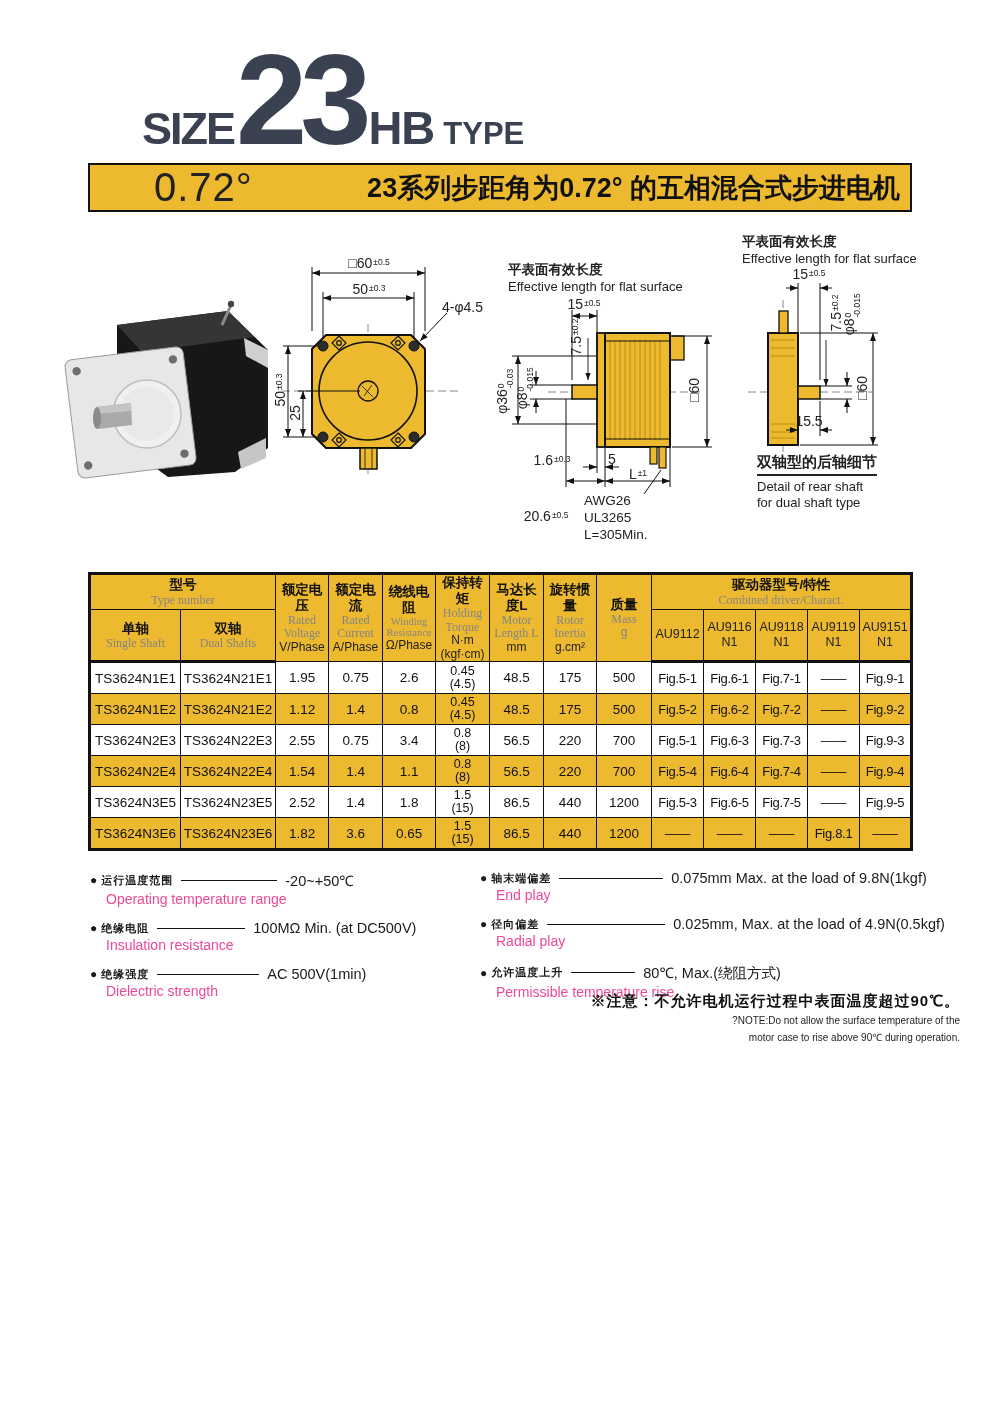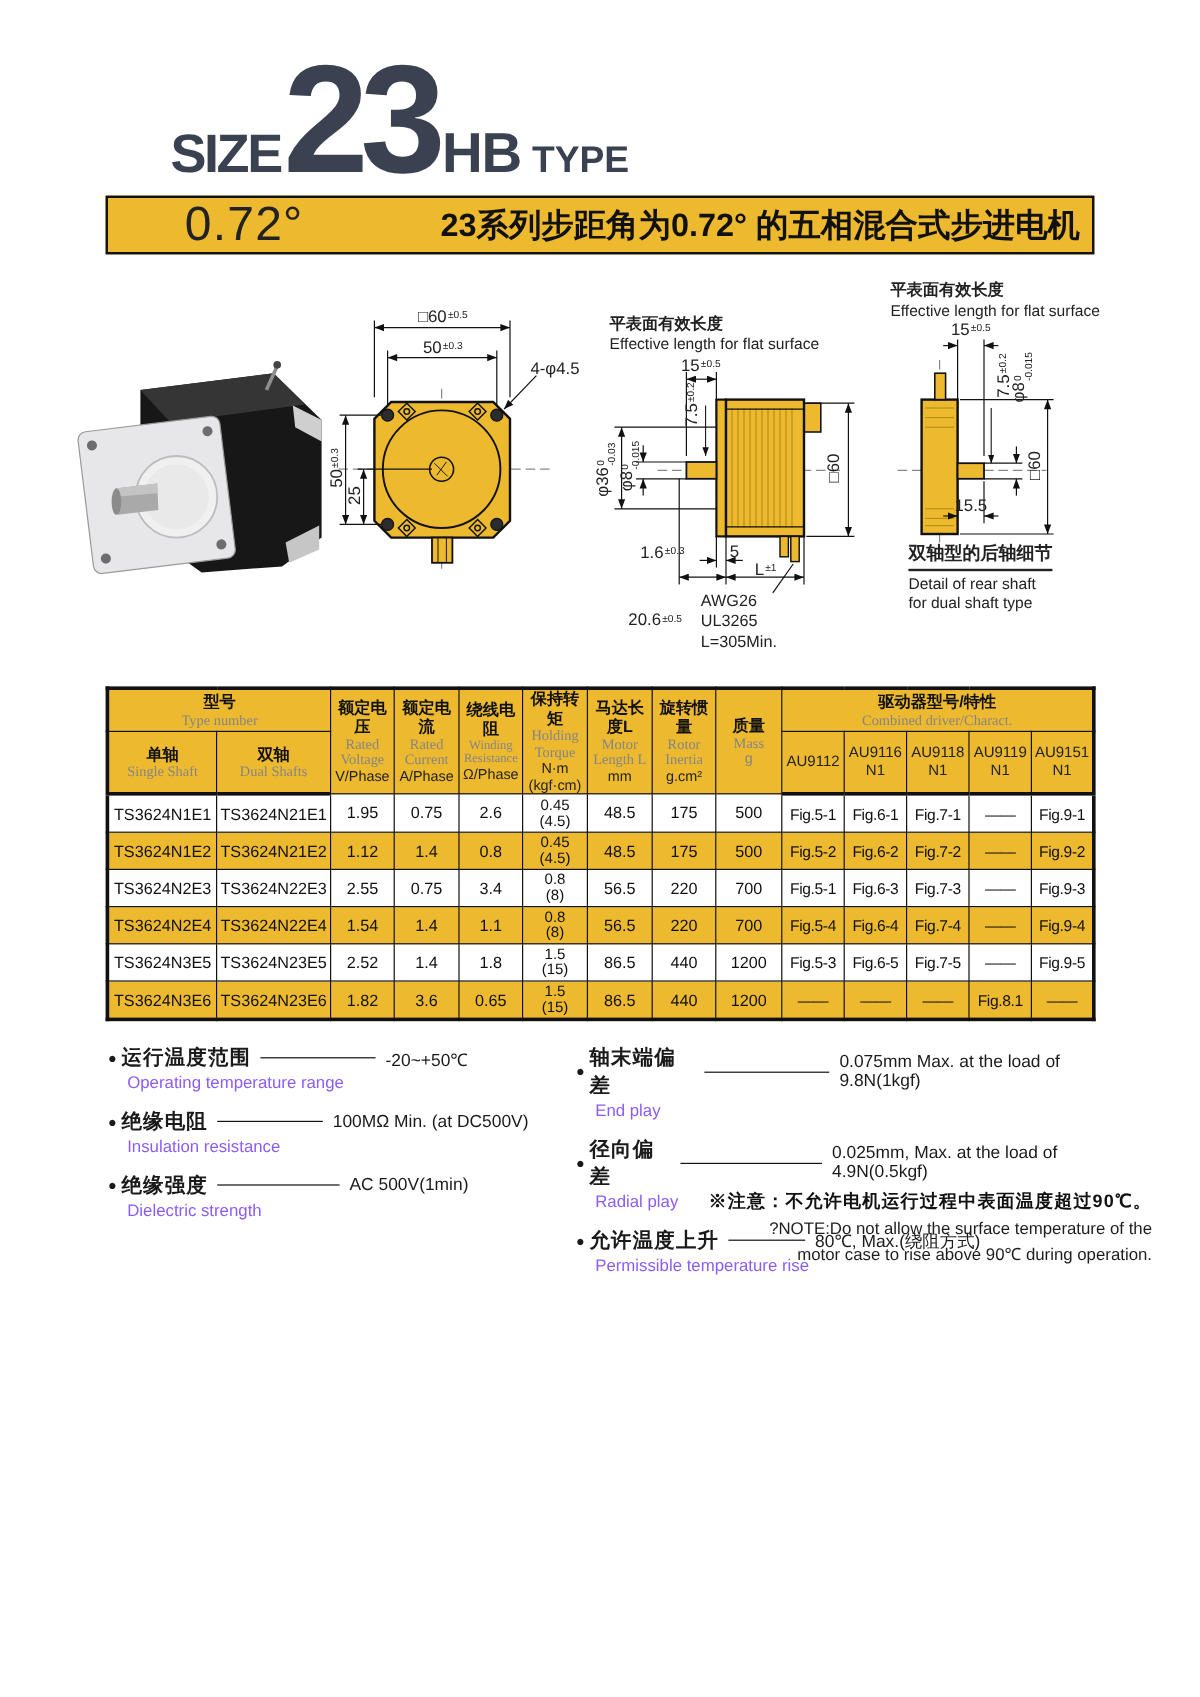--- a/index.html
+++ b/index.html
@@ -49,32 +49,32 @@
   table.spec td.torque{font-size:12.5px;line-height:1.05;white-space:pre-line;}
   table.spec tbody td.fig{font-size:13px;letter-spacing:-0.3px;}
 
   
   .specs-col{position:absolute;}
   #specs-left{left:90px;top:870px;width:390px;}
   #specs-right{left:480px;top:870px;width:470px;}
   .spec-item{margin-bottom:13px;}
   .spec-top{display:flex;align-items:center;}
   .spec-top .bullet{font-size:12px;margin-right:4px;}
-  .spec-top .cn{font-size:17px;font-weight:bold;letter-spacing:1px;}
+  .spec-top .cn{font-size:11px;font-weight:bold;letter-spacing:1px;}
   .spec-top .dash{border-top:1.6px solid #111;margin:0 8px;flex:0 0 auto;}
   #specs-left .spec-item:nth-child(1) .dash{width:96px;}
   #specs-left .spec-item:nth-child(2) .dash{width:88px;}
   #specs-left .spec-item:nth-child(3) .dash{width:102px;}
   #specs-right .spec-item:nth-child(1) .dash{width:104px;}
   #specs-right .spec-item:nth-child(2) .dash{width:118px;}
   #specs-right .spec-item:nth-child(3) .dash{width:64px;}
   .spec-top .val{font-size:14.5px;}
-  .spec-item .en{margin-left:16px;font-size:14px;color:#8b5cf6;margin-top:1px;}
+  .spec-item .en{margin-left:16px;font-size:14px;color:#ec4899;margin-top:1px;}
   .note-cn{font-size:15px;font-weight:bold;letter-spacing:1px;color:#111;}
-  .note-en{font-size:14px;margin-top:4px;color:#1d1d1d;}
+  .note-en{font-size:10px;margin-top:4px;color:#1d1d1d;}
   .note-en2{margin-left:62px;}
 </style>
 </head>
 <body>
 
 <div class="title-block">
   <span class="t-size">SIZE</span>
   <span class="t-num">23</span>
   <span class="t-hb">HB</span>
   <span class="t-type">TYPE</span>

